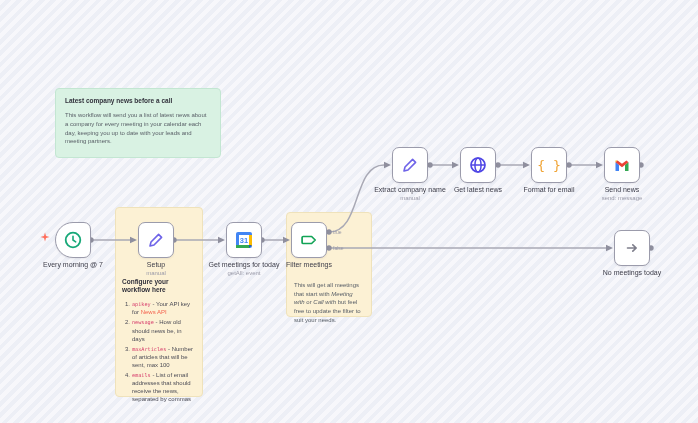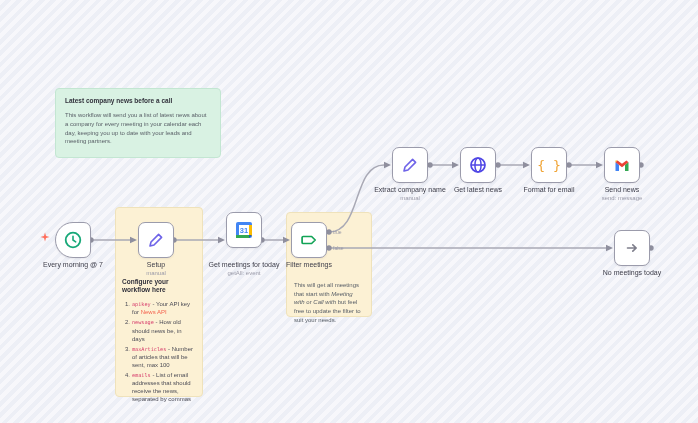--- a/index.html
+++ b/index.html
@@ -114,21 +114,21 @@
 <div class="node-label" style="left:18px;top:261px;">Every morning @ 7</div>
 
 <div class="node" style="left:138px;top:222px;">
   <svg width="20" height="20" viewBox="0 0 20 20">
     <path d="M12.6 4.4 L15.6 7.4 L8 15 L4 16 L5 12 Z" stroke="#6e63e8" stroke-width="1.6" fill="none" stroke-linejoin="round"></path>
   </svg>
 </div>
 <div class="node-label" style="left:101px;top:261px;">Setup</div>
 <div class="node-sub" style="left:101px;top:270px;">manual</div>
 
-<div class="node" style="left:226px;top:212px;">
+<div class="node" style="left:226px;top:222px;">
   <svg width="18" height="18" viewBox="0 0 18 18">
     <rect x="1" y="1" width="16" height="16" rx="2" fill="#4285f4"></rect>
     <rect x="14" y="4" width="3" height="11" fill="#fbbc04"></rect>
     <rect x="1" y="14" width="14" height="3" fill="#34a853"></rect>
     <path d="M14 14 h3 l-3 3 Z" fill="#1a5cb8"></path>
     <rect x="4" y="4" width="10" height="10" fill="#ffffff"></rect>
     <text x="9" y="11.6" text-anchor="middle" font-size="7.5" font-weight="bold" font-family="Liberation Sans, sans-serif" fill="#4285f4">31</text>
   </svg>
 </div>
 <div class="node-label" style="left:189px;top:261px;">Get meetings for today</div>

